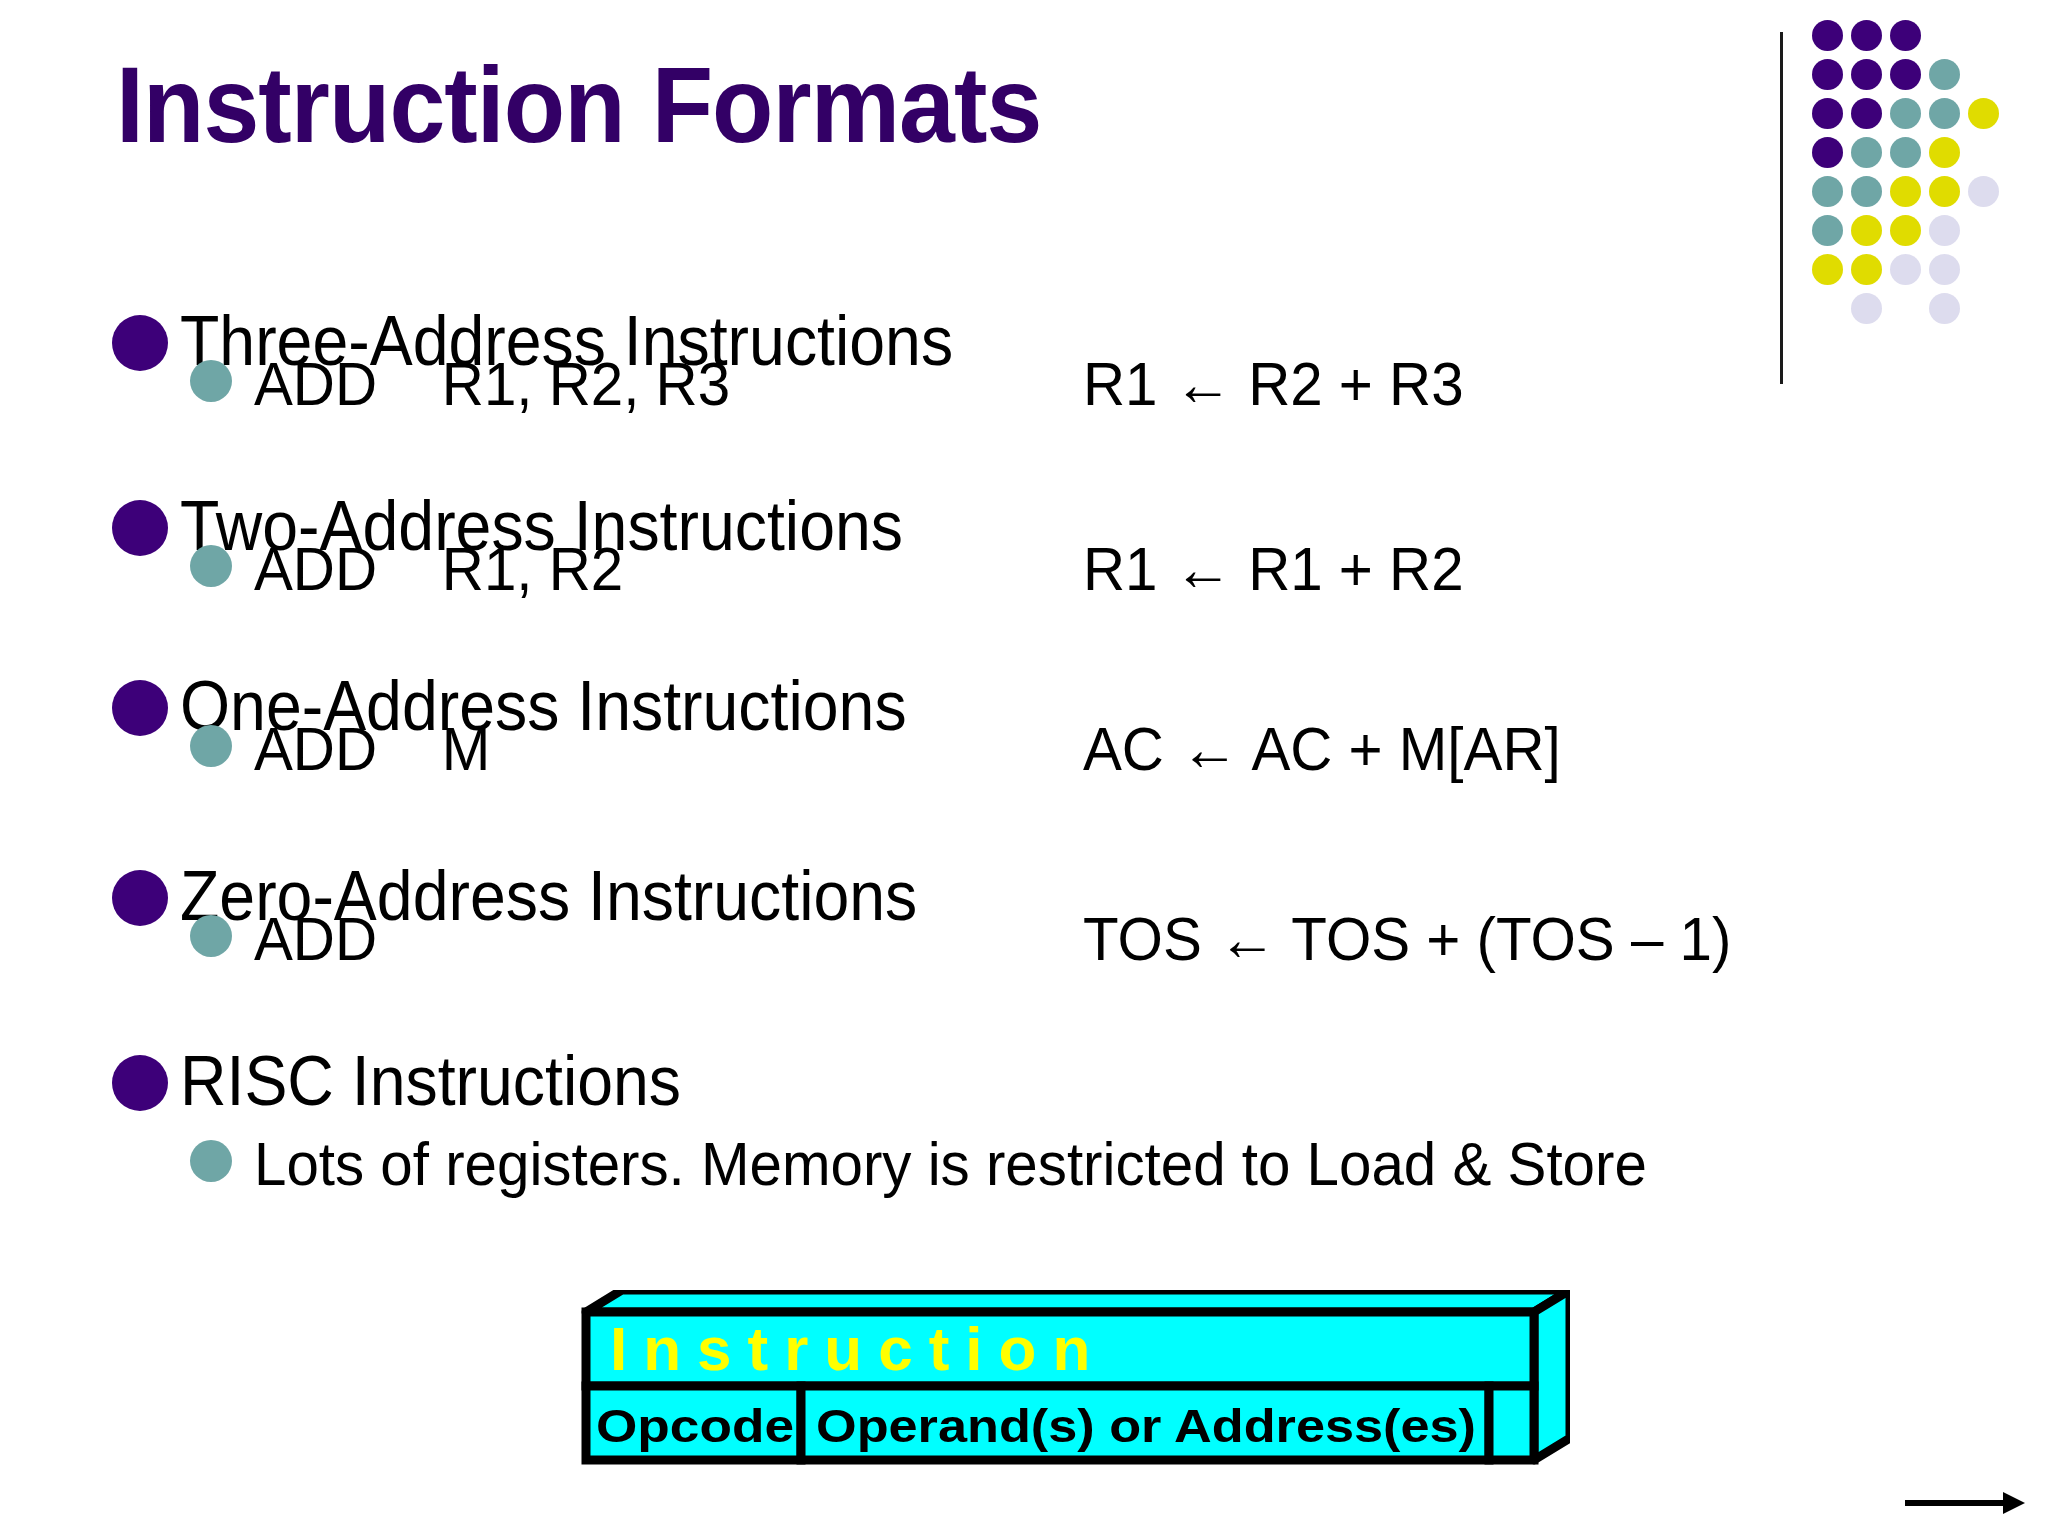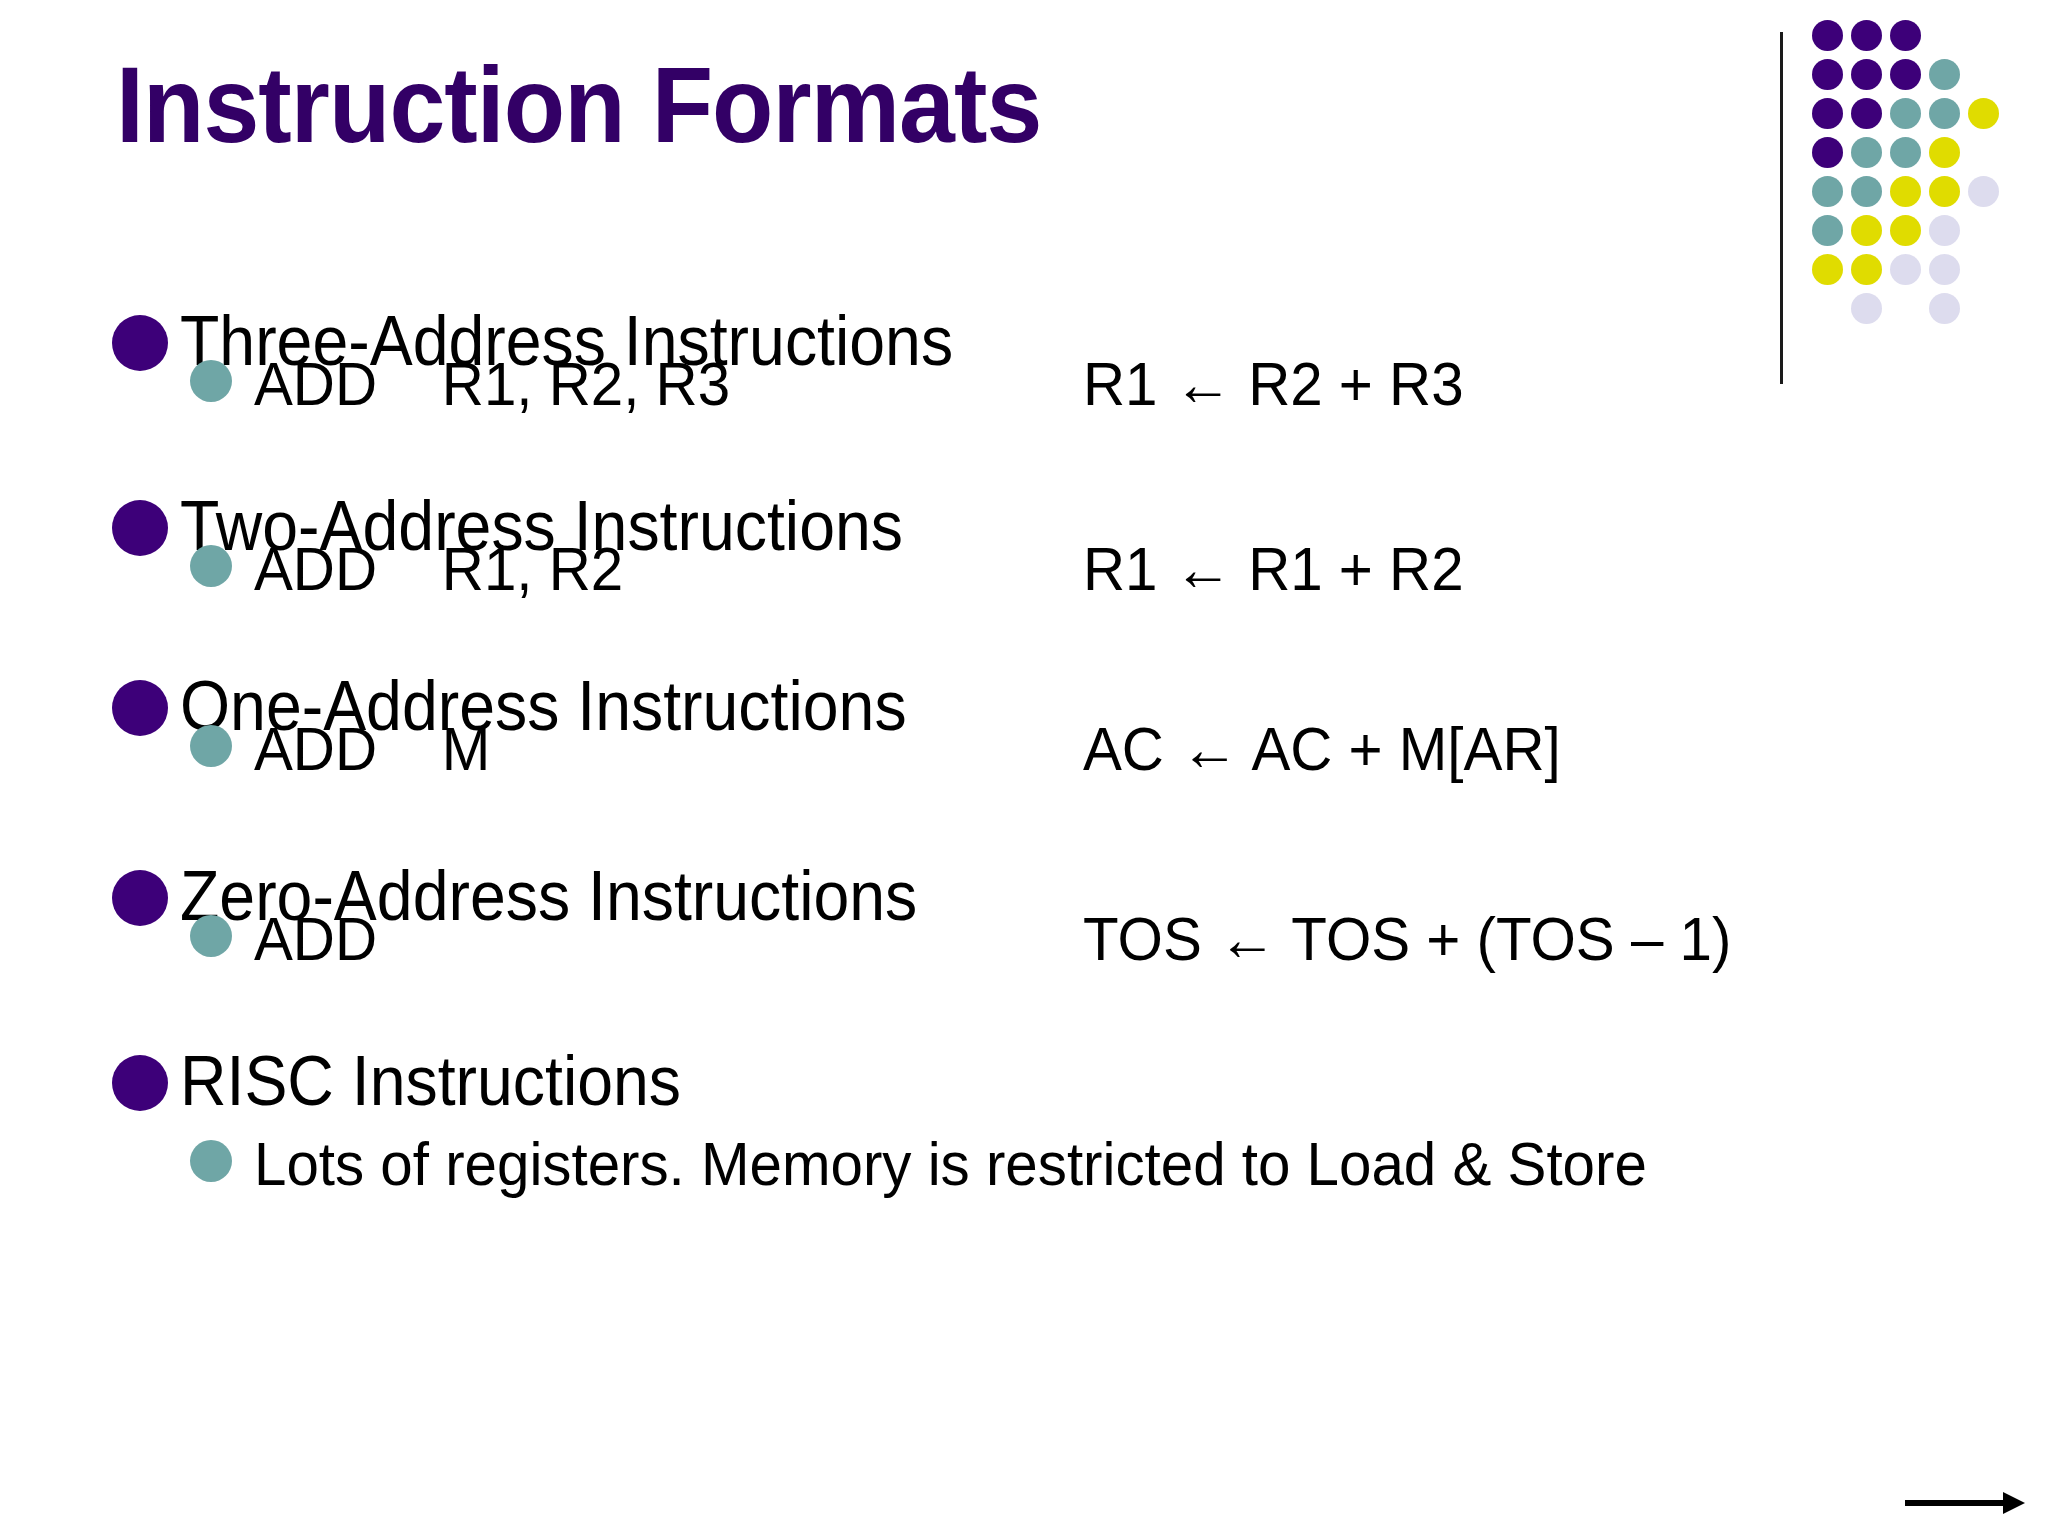--- a/index.html
+++ b/index.html
@@ -241,20 +241,41 @@
       <div class="bullet-row lvl1" style="top: 1055px;">
         <span class="bullet-mark"></span>
         <span class="bullet-text">RISC Instructions</span>
       </div>
       <div class="bullet-row lvl2" style="top: 1140px;">
         <span class="bullet-mark"></span>
         <span class="bullet-text">Lots of registers. Memory is restricted to Load &amp; Store</span>
       </div>
     </div>
 
+  <div id="instr-diagram">
+    <svg id="instr-svg" width="1000" height="190" viewBox="0 0 1000 190" xmlns="http://www.w3.org/2000/svg">
+
+      <polygon points="16,22 52,0 1000,0 964,22" fill="#00FFFF" stroke="#000000" stroke-width="9" stroke-linejoin="round"></polygon>
+
+      <polygon points="964,22 1000,0 1000,148 964,170" fill="#00FFFF" stroke="#000000" stroke-width="9" stroke-linejoin="round"></polygon>
+
+      <rect x="16" y="22" width="948" height="74" fill="#00FFFF" stroke="#000000" stroke-width="9"></rect>
+
+      <rect x="16" y="96" width="215" height="74" fill="#00FFFF" stroke="#000000" stroke-width="9"></rect>
+      <rect x="231" y="96" width="688" height="74" fill="#00FFFF" stroke="#000000" stroke-width="9"></rect>
+
+      <rect x="919" y="96" width="45" height="74" fill="#00FFFF" stroke="#000000" stroke-width="9"></rect>
+
+      <text id="instr-word" class="diag-label" x="40" y="80">Instruction</text>
+
+      <text class="diag-label field-label" x="26" y="152" textLength="198" lengthAdjust="spacingAndGlyphs">Opcode</text>
+
+      <text class="diag-label field-label" x="246" y="152" textLength="660" lengthAdjust="spacingAndGlyphs">Operand(s) or Address(es)</text>
+    </svg>
+  </div>
 
   <div id="nav-next">
     <svg width="120" height="26" viewBox="0 0 120 26" xmlns="http://www.w3.org/2000/svg">
       <line x1="0" y1="13" x2="100" y2="13" stroke="#000000" stroke-width="6"></line>
       <polygon points="98,2 120,13 98,24" fill="#000000"></polygon>
     </svg>
   </div>
 
 </div>
 

